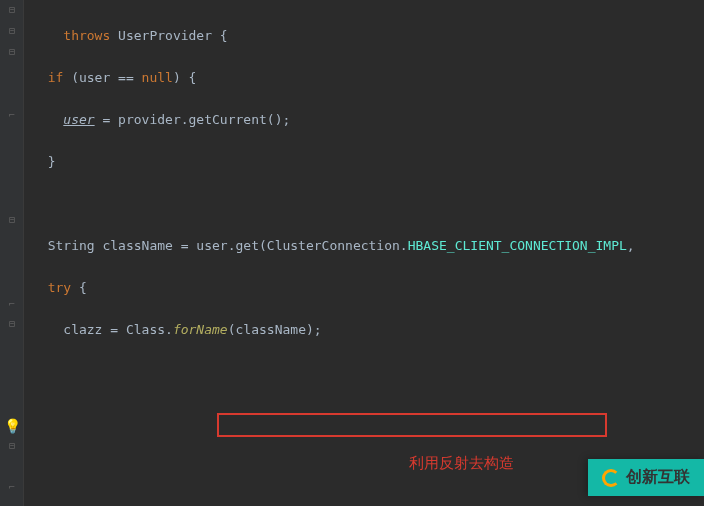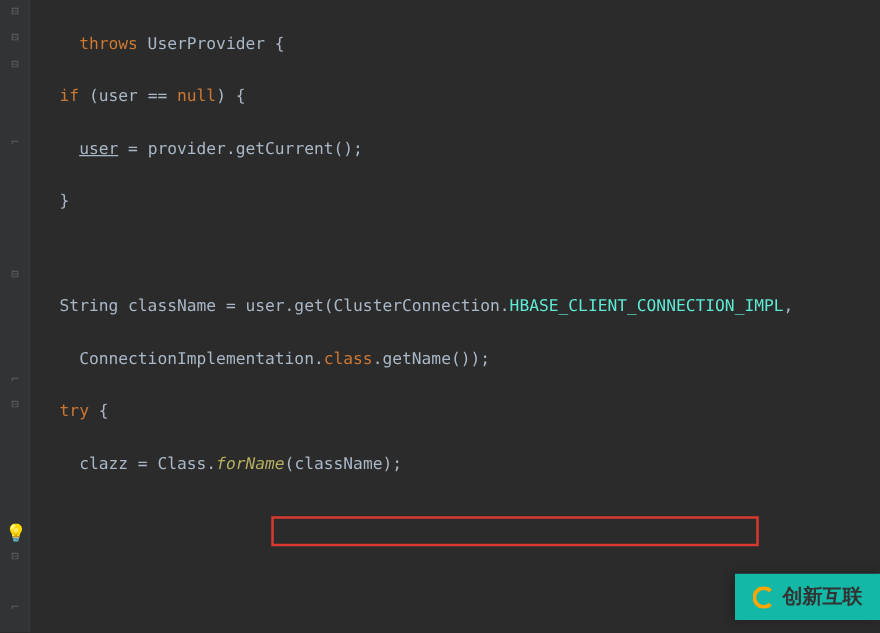--- a/index.html
+++ b/index.html
@@ -42,21 +42,21 @@
     color: #a9b7c6;
     line-height: 21px;
     position: relative;
     white-space: pre;
   }
   .line { height: 21px; position: relative; }
   .kw { color: #cc7832; }
   .method { color: #ffc66d; }
   .italic-m { font-style: italic; color: #b3ae60; }
   .const-ital { color: #5eead4; }
-  .underline { text-decoration: underline; }
+  .underline { text-decoration: underline; font-style: italic; }
   .highlight-word {
     background: #32593d;
   }
   .red-box {
     position: absolute;
     border: 2px solid #d73a2f;
     pointer-events: none;
   }
   .red-text {
     position: absolute;
@@ -104,35 +104,35 @@
   <div class="fold-mark" style="top:481px;">⌐</div>
 </div>
 
 <div class="editor">
 <div class="line"><span class="kw">    throws </span><span>UserProvider {</span></div>
 <div class="line"><span class="kw">  if </span><span>(user == </span><span class="kw">null</span><span>) {</span></div>
 <div class="line"><span>    </span><span class="underline">user</span><span> = provider.getCurrent();</span></div>
 <div class="line"><span>  }</span></div>
 <div class="line"><span></span></div>
 <div class="line"><span>  String className = user.get(ClusterConnection.</span><span class="const-ital">HBASE_CLIENT_CONNECTION_IMPL</span><span>,</span></div>
-<div class="line"><span>    ConnectionImplementation.</span><span class="kw">class</span><span>.getName());</span></div>
 <div class="line"><span class="kw">  try </span><span>{</span></div>
 <div class="line"><span>    clazz = Class.</span><span class="italic-m">forName</span><span>(className);</span></div>
 
 
 
 
 
 
 
 
 
 
 
 
 
 <div class="red-box" style="left:193px; top:413px; width:390px; height:24px;"></div>
+<div class="red-text" style="left:385px; top:452px;">利用反射去构造</div>
 </div>
 
 <div class="watermark">
   <span class="wm-icon"></span>
   <span class="wm-txt">创新互联</span>
 </div>
 
 </body></html>

